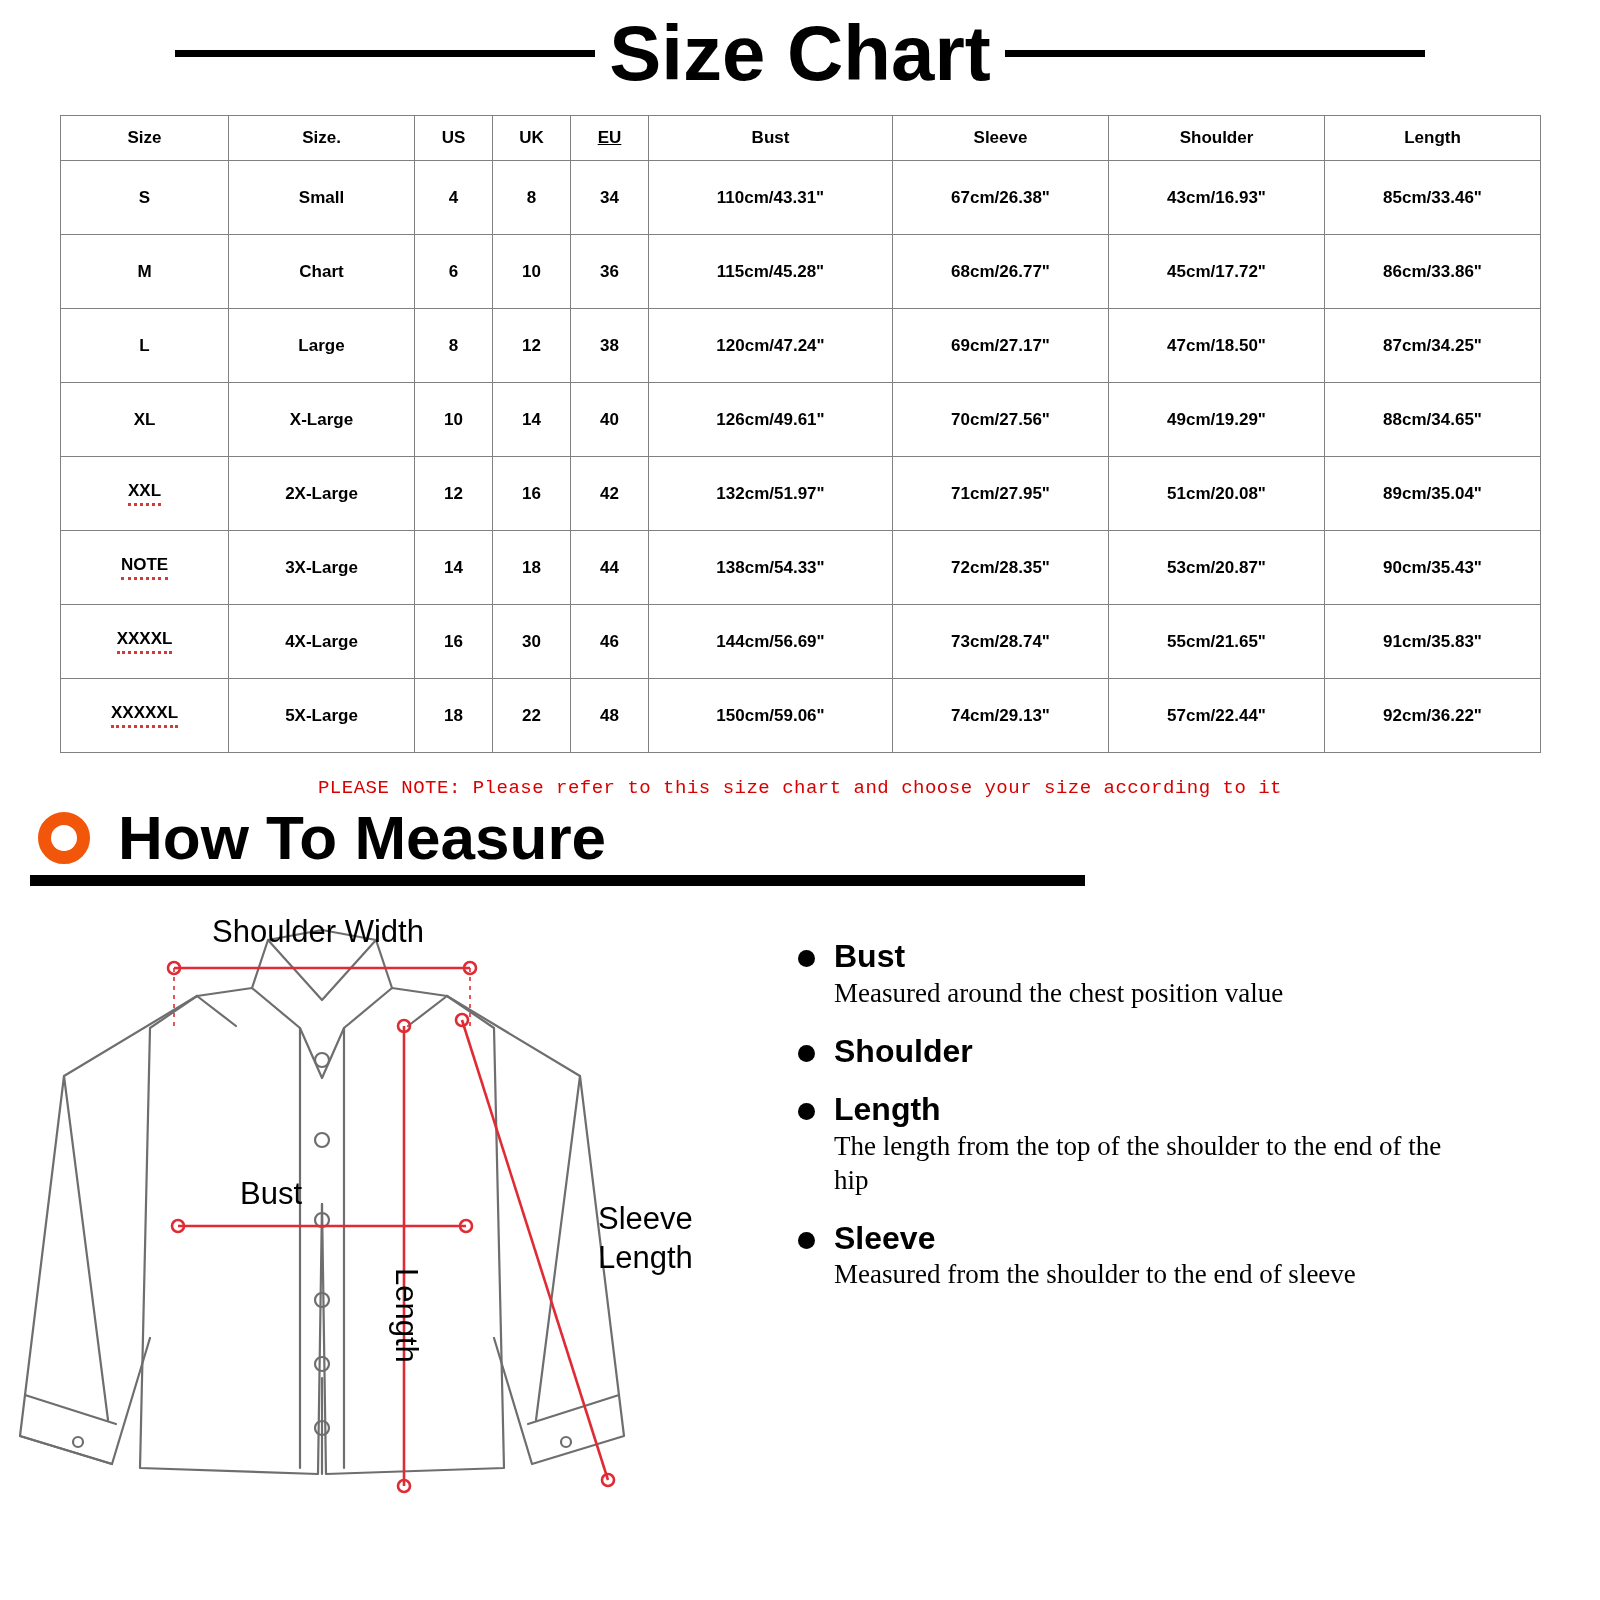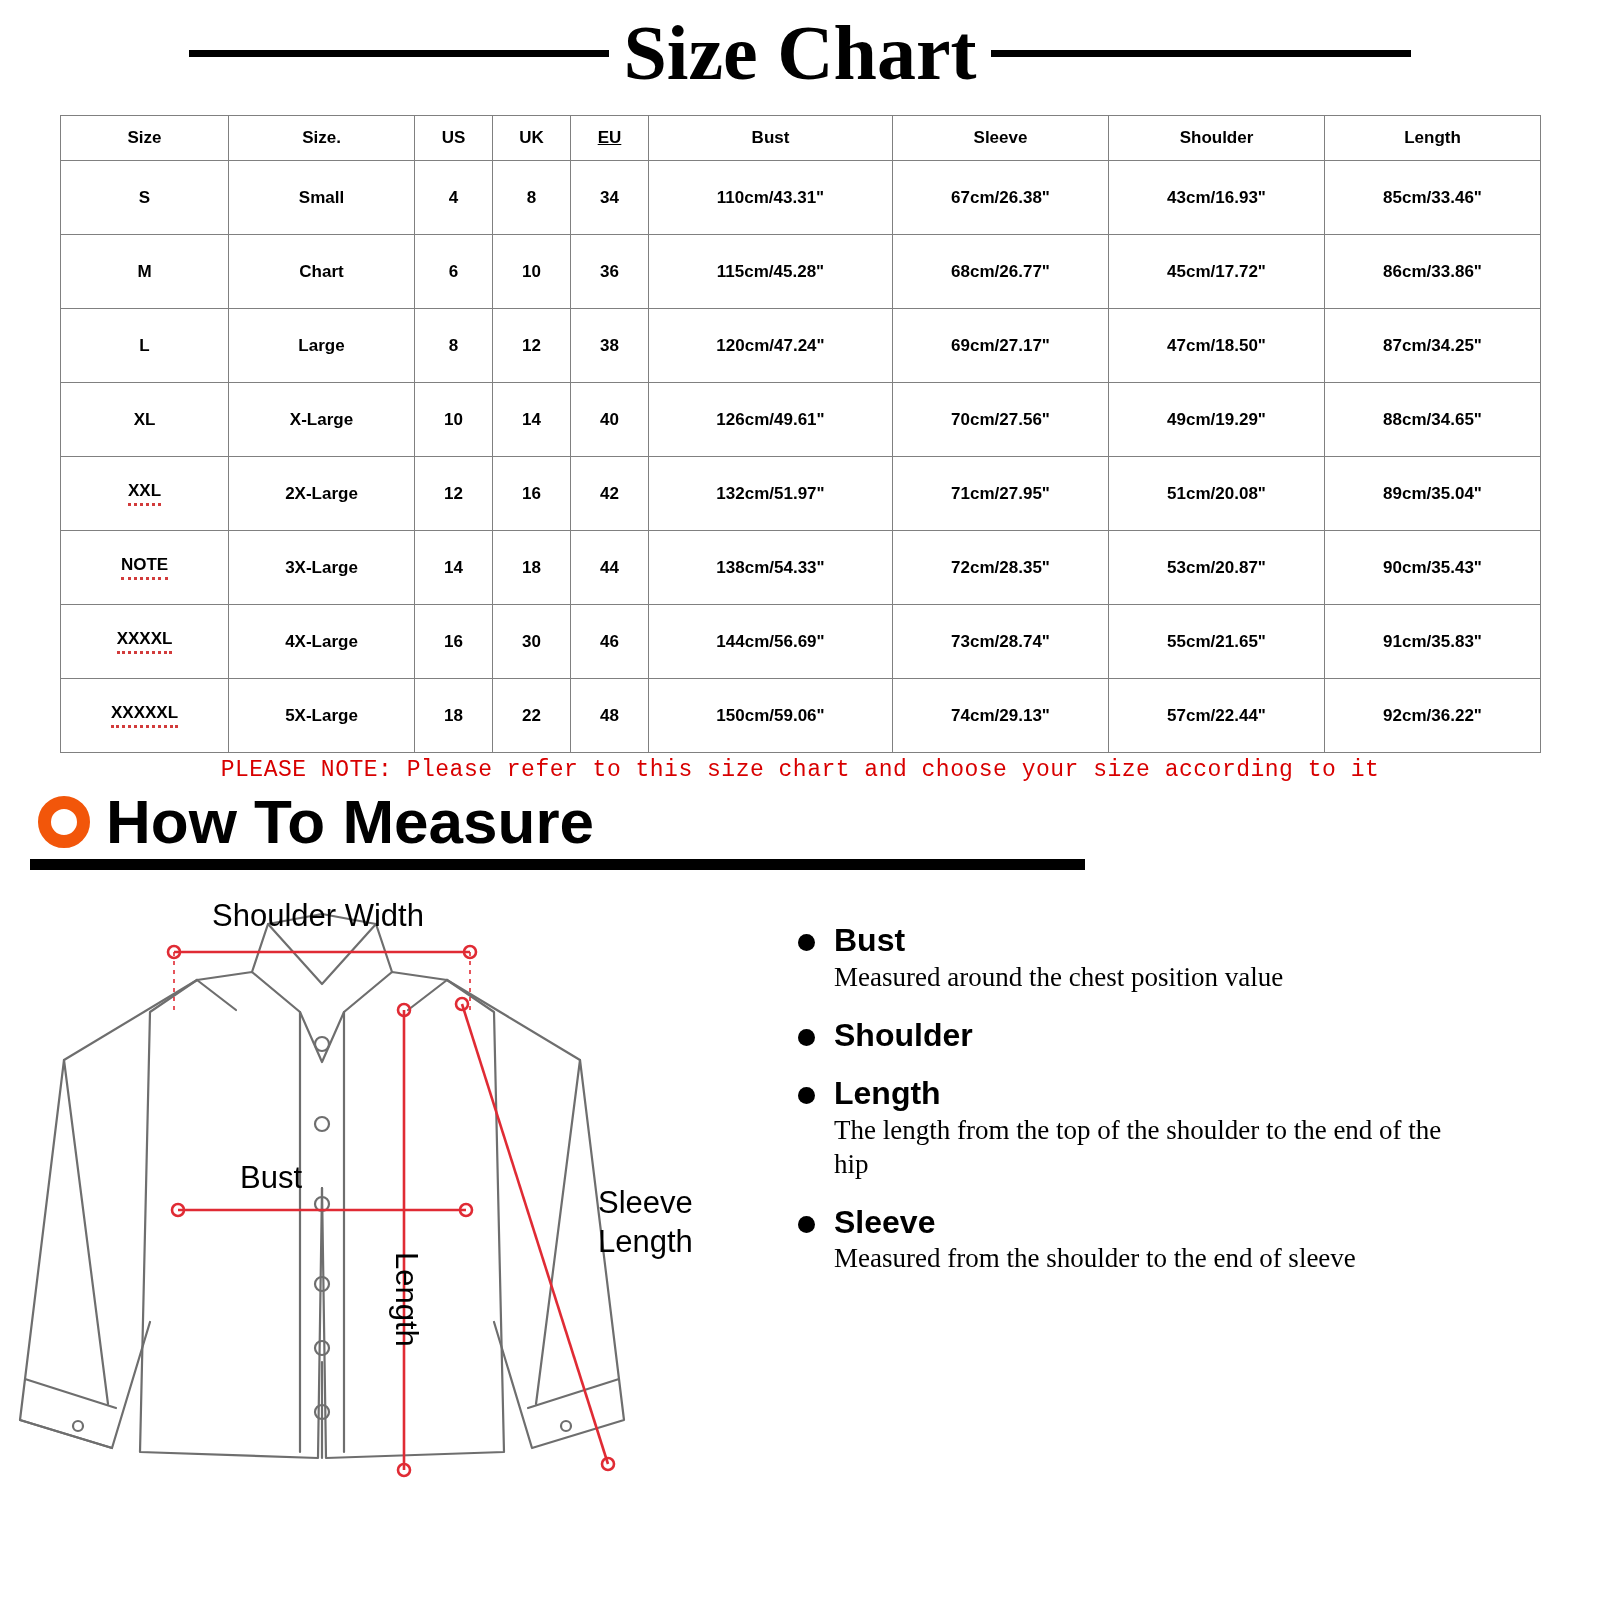--- a/index.html
+++ b/index.html
@@ -25,21 +25,21 @@
     gap: 14px;
   }
   .title-rule {
     height: 7px;
     background: #000;
     flex: 0 0 auto;
   }
   .title-rule.left { width: 420px; }
   .title-rule.right { width: 420px; }
   .title-text {
-    font-family: Liberation Serif, serif;
+    font-family: Liberation Sans, sans-serif;
     font-size: 78px;
     font-weight: bold;
     letter-spacing: 0px;
     line-height: 1;
     white-space: nowrap;
   }
 
   
   .table-wrap {
     margin: 23px 60px 0 60px;
@@ -79,34 +79,34 @@
     padding-bottom: 2px;
     display: inline-block;
     text-decoration: none;
   }
   .underl {
     text-decoration: underline;
   }
 
   
   .note {
-    margin: 4px 0 0 0;
+    margin: 24px 0 0 0;
     text-align: center;
     color: #d80000;
     font-family: "Liberation Mono", monospace;
-    font-size: 23px;
+    font-size: 19px;
     letter-spacing: 0.5px;
   }
 
   
   .htm-header {
     display: flex;
     align-items: center;
     margin: 8px 0 0 38px;
-    gap: 16px;
+    gap: 28px;
   }
   .htm-ring {
     width: 52px;
     height: 52px;
     border-radius: 50%;
     border: 13px solid #f2560a;
     box-sizing: border-box;
     flex: 0 0 auto;
   }
   .htm-text {

